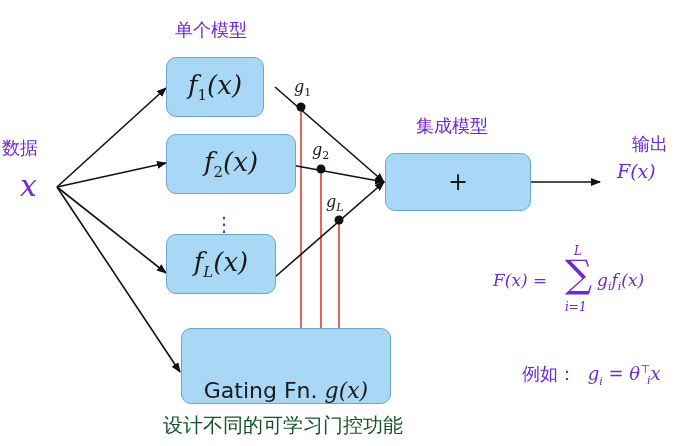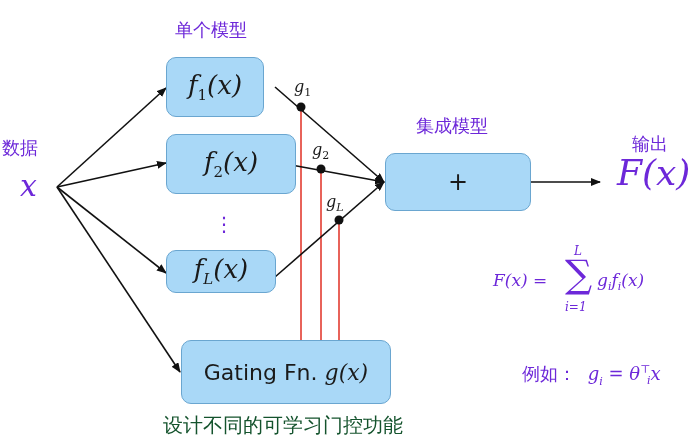--- a/index.html
+++ b/index.html
@@ -53,40 +53,40 @@
 
 <div class="lbl" style="left:175px; top:18px;">单个模型</div>
 
 <div class="box" style="left:166px; top:57px; width:98px; height:60px;">
   <span class="math fx"><span>f</span><sub style="font-style:normal">1</sub><span>(x)</span></span>
 </div>
 <div class="box" style="left:166px; top:134px; width:130px; height:60px;">
   <span class="math fx"><span>f</span><sub style="font-style:normal">2</sub><span>(x)</span></span>
 </div>
 <div class="lbl" style="left:214px; top:212px; font-size:20px;">⋮</div>
-<div class="box" style="left:166px; top:250px; width:110px; height:43px;">
+<div class="box" style="left:166px; top:234px; width:110px; height:60px;">
   <span class="math fx"><span>f</span><sub>L</sub><span>(x)</span></span>
 </div>
 
 <div class="gname math" style="left:294px; top:77px;text-align:center;"><span>g</span><sub style="font-style:normal">1</sub></div>
 <div class="gname math" style="left:312px; top:140px;"><span>g</span><sub style="font-style:normal">2</sub></div>
 <div class="gname math" style="left:326px; top:192px;"><span>g</span><sub>L</sub></div>
 
-<div class="box" style="left:181px; top:340px; width:210px; height:64px;">
+<div class="box" style="left:181px; top:328px; width:210px; height:76px;align-items:flex-end;">
   <span class="gate-text"><span>Gating Fn. </span><span class="math">g(x)</span></span>
 </div>
 <div class="caption" style="left:163px; top:412px;">设计不同的可学习门控功能</div>
 
 <div class="lbl" style="left:416px; top:114px;">集成模型</div>
 <div class="box" style="left:385px; top:153px; width:146px; height:58px;">
   <span style="font-size:24px;">+</span>
 </div>
 
 <div class="lbl" style="left:632px; top:132px;">输出</div>
-<div class="lbl math" style="left:617px; top:152px; font-size:36px;">F(x)</div>
+<div class="lbl math" style="left:617px; top:160px; font-size:19px;">F(x)</div>
 
 <div class="lbl math" style="left:493px; top:248px; height:70px; font-size:17px;">
   <span style="position:absolute; left:0; top:22px;">F(x) = </span>
   <span style="position:absolute; left:81px; top:-4px; font-size:12px;">L</span>
   <span style="position:absolute; left:72px; top:4px; font-size:38px; font-style:normal;">∑</span>
   <span style="position:absolute; left:72px; top:52px; font-size:12px;">i=1</span>
   <span style="position:absolute; left:104px; top:22px;"><span>g</span><sub style="font-size:11px">i</sub><span>f</span><sub style="font-size:11px">i</sub><span>(x)</span></span>
 </div>
 
 <div class="lbl" style="left:522px; top:362px;text-align:right;">

